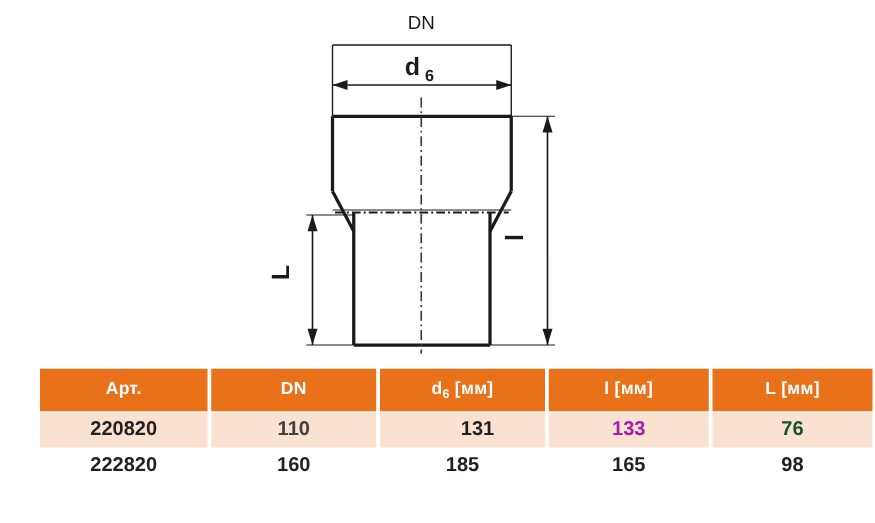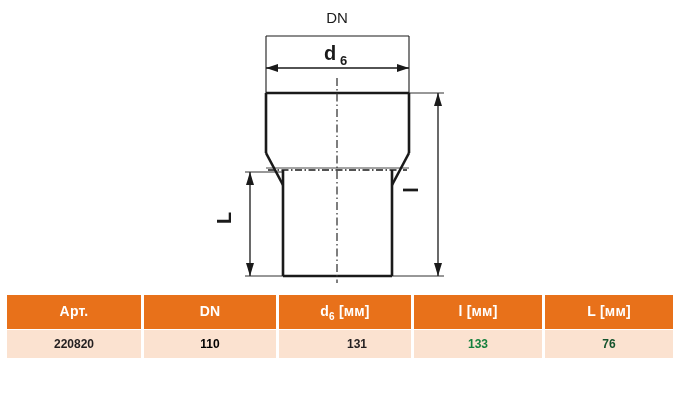--- a/index.html
+++ b/index.html
@@ -43,21 +43,21 @@
     font-weight: 700;
   }
   .dim-sub {
     font-size: 13px;
     font-weight: 700;
   }
 
   
   #spec-table-wrap {
     position: absolute;
-    left: 4px;
+    left: 29px;
     top: 294px;
     width: 664px;
   }
   table.spec-table {
     border-collapse: separate;
     border-spacing: 3px 1px;
     width: 664px;
     table-layout: fixed;
   }
   table.spec-table th,
@@ -69,21 +69,21 @@
   }
   table.spec-table thead th {
     height: 34px;
     color: #ffffff;
     font-size: 14px;
     font-weight: 700;
     letter-spacing: 0.2px;
   }
   table.spec-table tbody td {
     height: 28px;
-    font-size: 12px;
+    font-size: 16px;
     font-weight: 700;
     color: #231f20;
   }
   tbody tr.row-odd td {
     background: #FBE2D0;
   }
   tbody tr.row-even td {
     background: #ffffff;
   }
   .sub {
@@ -203,20 +203,27 @@
           <span>l</span><span class="sub"></span><span class="unit"> [мм]</span>
         </th>
         <th style="background: rgb(232, 113, 26); color: rgb(255, 255, 255);">
           <span>L</span><span class="sub"></span><span class="unit"> [мм]</span>
         </th>
       </tr>
     </thead>
     <tbody>
       <tr class="row-odd">
         <td style="background: rgb(251, 226, 208); color: rgb(35, 31, 32);">220820</td>
-        <td style="background: rgb(251, 226, 208); color: #000000;">110</td>
+        <td style="background: rgb(251, 226, 208); color: #404040;">110</td>
         <td style="background: rgb(251, 226, 208); color: rgb(35, 31, 32); padding-left: 24px;">131</td>
-        <td style="background: rgb(251, 226, 208); color: #15803d;">133</td>
+        <td style="background: rgb(251, 226, 208); color: #a21caf;">133</td>
         <td style="background: rgb(251, 226, 208); color: #14532d;">76</td>
+      </tr>
+      <tr class="row-even">
+        <td style="background: rgb(255, 255, 255); color: rgb(35, 31, 32);">222820</td>
+        <td style="background: rgb(255, 255, 255); color: rgb(35, 31, 32);">160</td>
+        <td style="background: rgb(255, 255, 255); color: rgb(35, 31, 32);">185</td>
+        <td style="background: rgb(255, 255, 255); color: rgb(35, 31, 32);">165</td>
+        <td style="background: rgb(255, 255, 255); color: rgb(35, 31, 32);">98</td>
       </tr>
     </tbody>
   </table>
 </div>
 
 </body></html>

